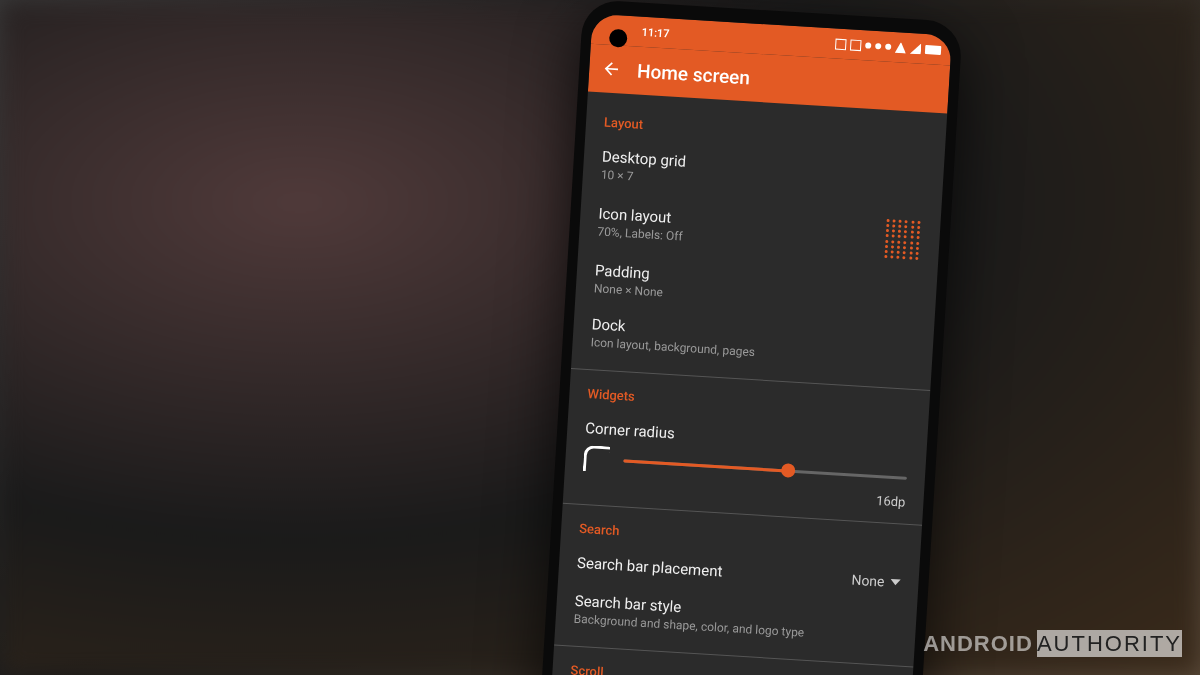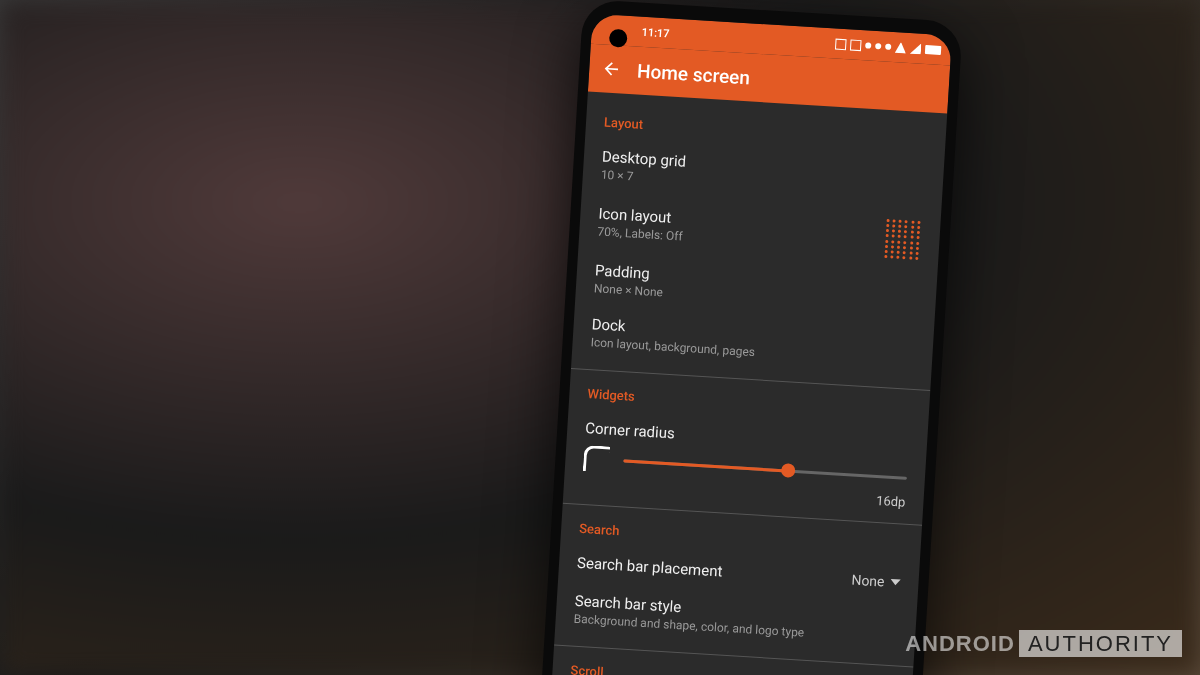--- a/index.html
+++ b/index.html
@@ -202,21 +202,21 @@
     bottom: 18px;
     font-family: Arial, sans-serif;
     font-size: 22px;
     font-weight: 700;
     letter-spacing: 1px;
     color: rgba(255,255,255,0.55);
   }
   .watermark .auth {
     background: rgba(255,255,255,0.6);
     color: #222;
-    padding: 1px 9px;
+    padding: 1px 0;
     margin-left: 4px;
     font-weight: 400;
     letter-spacing: 2px;
   }
 </style>
 </head>
 <body>
 
 <div class="bg-blur"></div>
 

